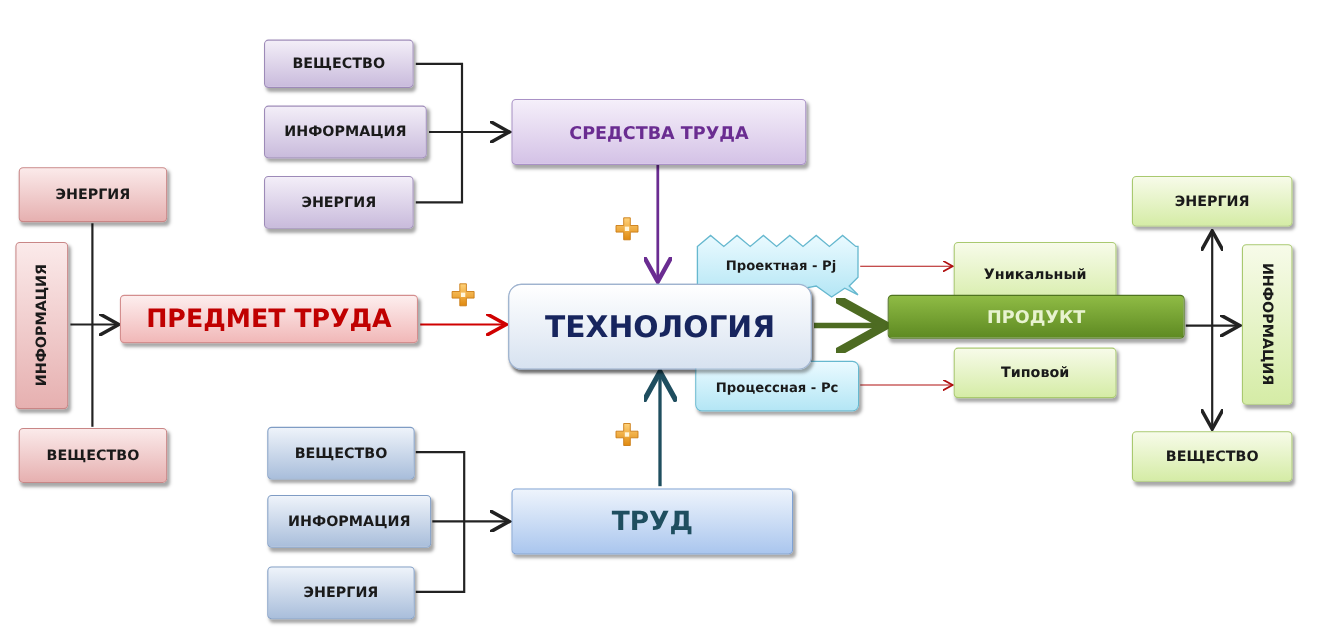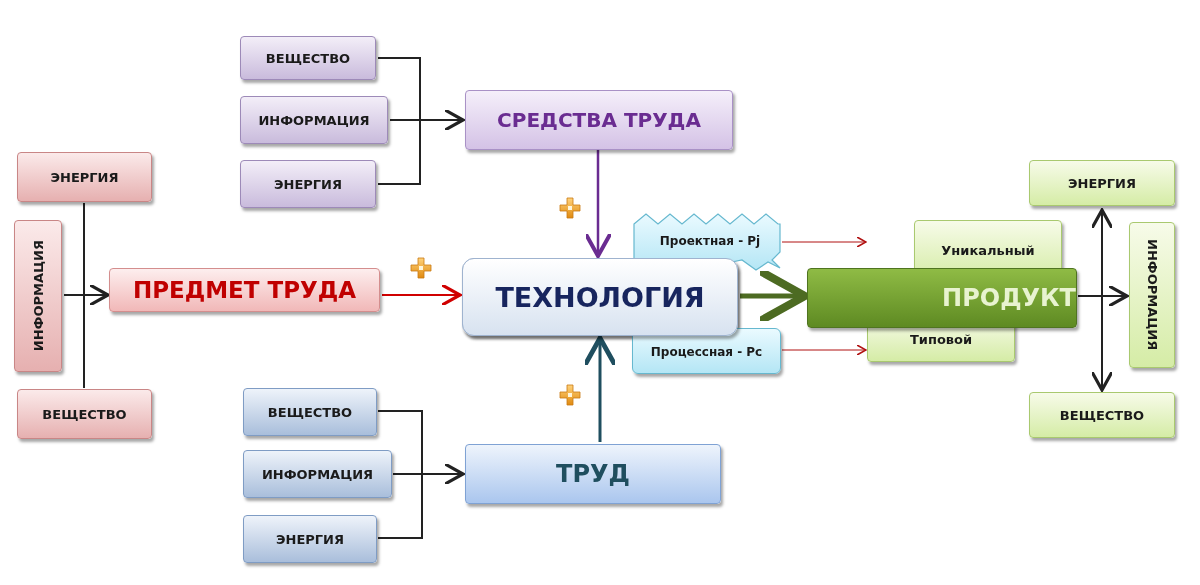--- a/index.html
+++ b/index.html
@@ -80,21 +80,21 @@
 <div class="box purple-s" style="left:240px;top:36px;width:136px;height:44px;">
     <span>ВЕЩЕСТВО</span>
   </div>
 <div class="box purple-s" style="left:240px;top:96px;width:148px;height:48px;">
     <span>ИНФОРМАЦИЯ</span>
   </div>
 <div class="box purple-s" style="left:240px;top:160px;width:136px;height:48px;">
     <span>ЭНЕРГИЯ</span>
   </div>
 
-<div class="box" style="left:465px;top:90px;width:268px;height:60px;background:linear-gradient(#f5effa,#d4c2e6);border:1px solid #a991c6;font-size:20px;color:#6a2c91;">
+<div class="box" style="left:465px;top:90px;width:268px;height:60px;background:linear-gradient(#f5effa,#d4c2e6);border:1px solid #a991c6;font-size:16px;color:#6a2c91;">
     <span>СРЕДСТВА ТРУДА</span>
   </div>
 
 <div class="box red-s" style="left:17px;top:152px;width:135px;height:50px;">
     <span>ЭНЕРГИЯ</span>
   </div>
 <div class="box red-s vert" style="left:14px;top:220px;width:48px;height:152px;">
     <span>ИНФОРМАЦИЯ</span>
   </div>
 <div class="box red-s" style="left:17px;top:389px;width:135px;height:50px;">
@@ -135,28 +135,28 @@
 <div style="position:absolute;left:640px;top:230px;width:140px;height:22px;display:flex;align-items:center;justify-content:center;font-size:12px;font-weight:bold;color:#1a1a1a;">Проектная - Pj</div>
 
 <div class="box cyan-s" style="left:632px;top:328px;width:149px;height:46px;border-radius:6px;padding-top:2px;justify-content:center;">
     <span>Процессная - Pc</span>
   </div>
 
 <div class="box" style="left:462px;top:258px;width:276px;height:78px;background:linear-gradient(#ffffff,#d7e2f0);border:1px solid #9fb3cf;font-size:27px;color:#17255e;border-radius:12px;z-index:3;">
     <span>ТЕХНОЛОГИЯ</span>
   </div>
 
-<div class="box green-s" style="left:867px;top:220px;width:148px;height:60px;margin-left:47px;">
+<div class="box green-s" style="left:867px;top:220px;width:148px;height:60px;">
     <span>Уникальный</span>
   </div>
 <div class="box green-s" style="left:867px;top:316px;width:148px;height:46px;">
     <span>Типовой</span>
   </div>
 
-<div class="box" style="left:807px;top:268px;width:270px;height:60px;background:linear-gradient(#8fbb45,#5e8a22);border:1px solid #4f7420;font-size:24px;color:#e8f3d0;justify-content:flex-end;">
+<div class="box" style="left:807px;top:268px;width:270px;height:40px;background:linear-gradient(#8fbb45,#5e8a22);border:1px solid #4f7420;font-size:16px;color:#e8f3d0;">
     <span>ПРОДУКТ</span>
   </div>
 
 <div class="box green-s" style="left:1029px;top:160px;width:146px;height:46px;">
     <span>ЭНЕРГИЯ</span>
   </div>
 <div class="box green-s vert-r" style="left:1129px;top:222px;width:46px;height:146px;">
     <span>ИНФОРМАЦИЯ</span>
   </div>
 <div class="box green-s" style="left:1029px;top:392px;width:146px;height:46px;">

